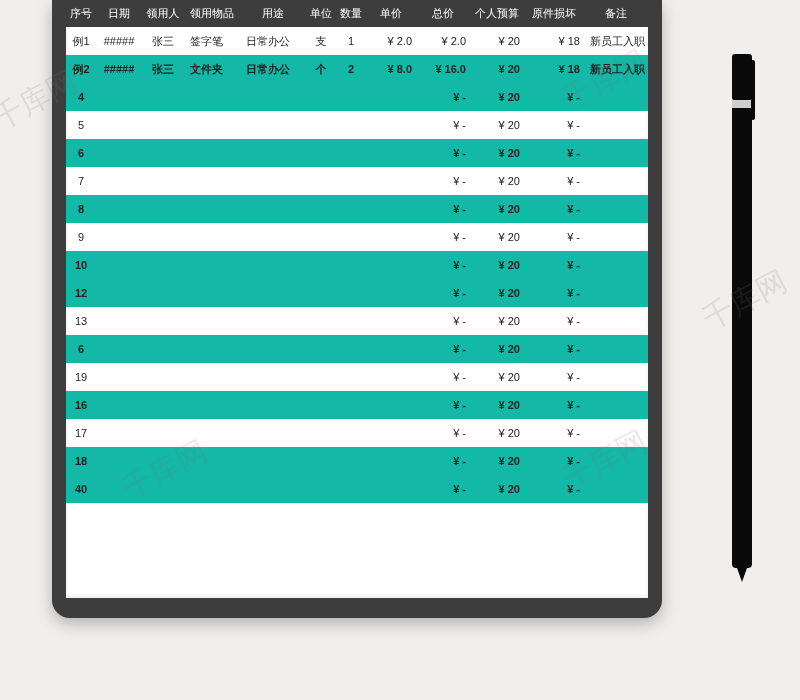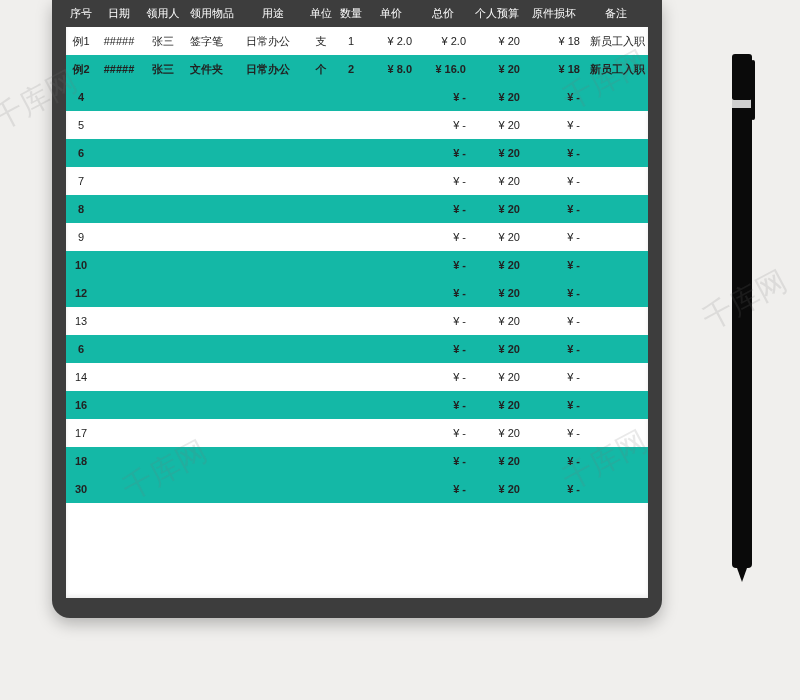--- a/index.html
+++ b/index.html
@@ -329,21 +329,21 @@
             <td class="left"></td>
             <td></td>
             <td></td>
             <td class="right"></td>
             <td class="right">¥    -</td>
             <td class="right">¥  20</td>
             <td class="right">¥    -</td>
             <td class="left"></td>
           </tr>
           <tr>
-            <td>14</td>
+            <td>19</td>
             <td></td>
             <td></td>
             <td class="left"></td>
             <td class="left"></td>
             <td></td>
             <td></td>
             <td class="right"></td>
             <td class="right">¥    -</td>
             <td class="right">¥  20</td>
             <td class="right">¥    -</td>
@@ -385,21 +385,21 @@
             <td class="left"></td>
             <td></td>
             <td></td>
             <td class="right"></td>
             <td class="right">¥    -</td>
             <td class="right">¥  20</td>
             <td class="right">¥    -</td>
             <td class="left"></td>
           </tr>
           <tr class="alt">
-            <td>30</td>
+            <td>40</td>
             <td></td>
             <td></td>
             <td class="left"></td>
             <td class="left"></td>
             <td></td>
             <td></td>
             <td class="right"></td>
             <td class="right">¥    -</td>
             <td class="right">¥  20</td>
             <td class="right">¥    -</td>

